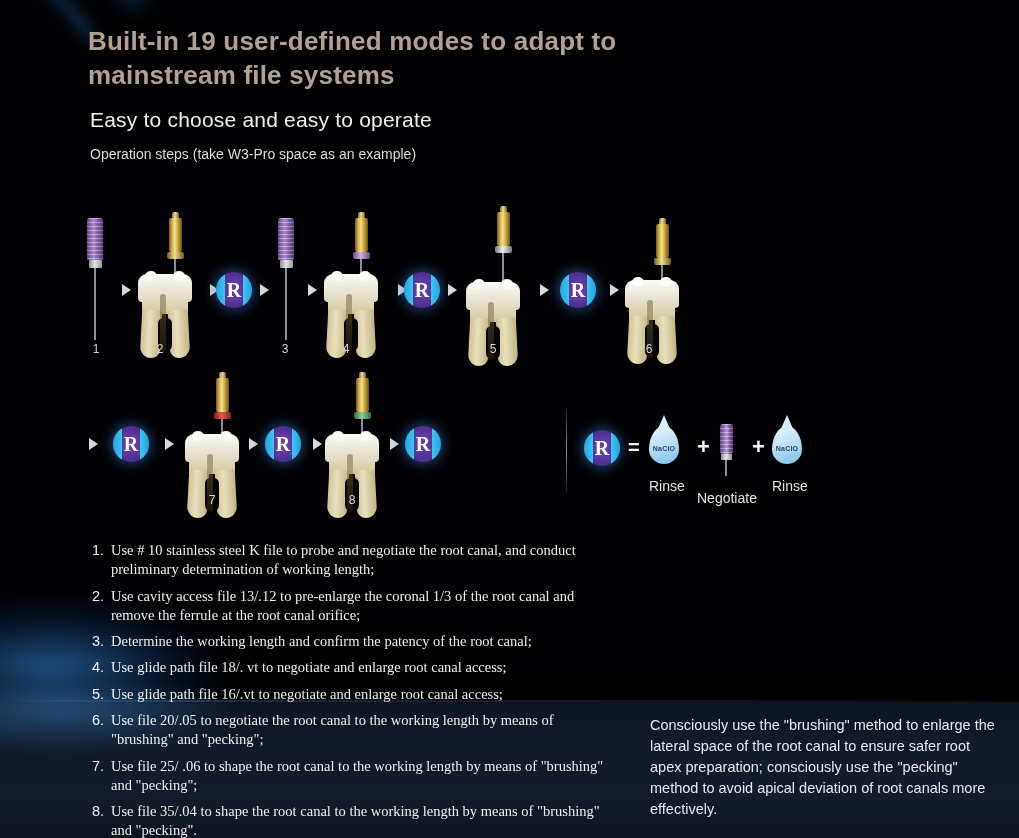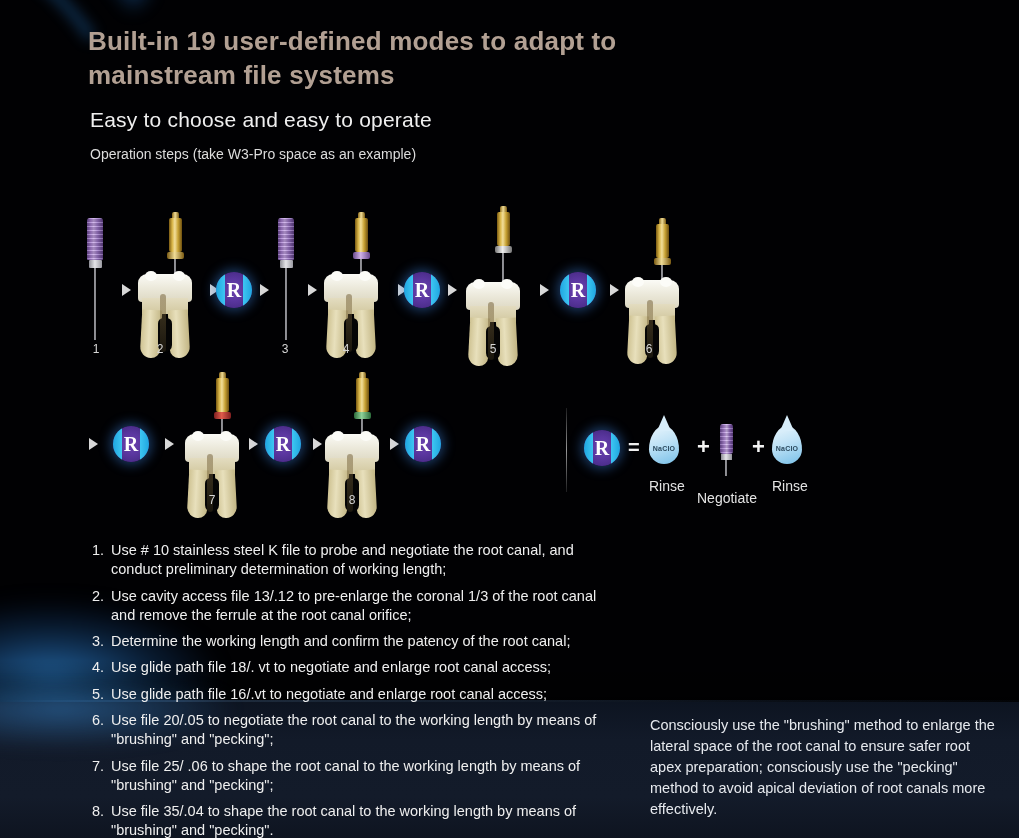--- a/index.html
+++ b/index.html
@@ -239,21 +239,21 @@
     text-align:center;font-size:14px;color:#e3e3e3;margin-top:14px;
   }
 
   
   #steps{
     position:absolute;left:92px;top:541px;width:515px;
     font-size:14.5px;color:#efefef;line-height:1.33;
   }
   #steps .step{display:flex;margin-bottom:7px;}
   #steps .num{width:19px;flex:none;}
-  #steps .txt{flex:1;}
+  #steps .txt{flex:1;font-family:Liberation Serif, serif;}
 
   #note{
     position:absolute;left:650px;top:715px;width:352px;
     font-size:14.5px;color:#e6e9ee;line-height:1.45;
   }
 </style>
 </head>
 <body>
 
 <div id="bg">

